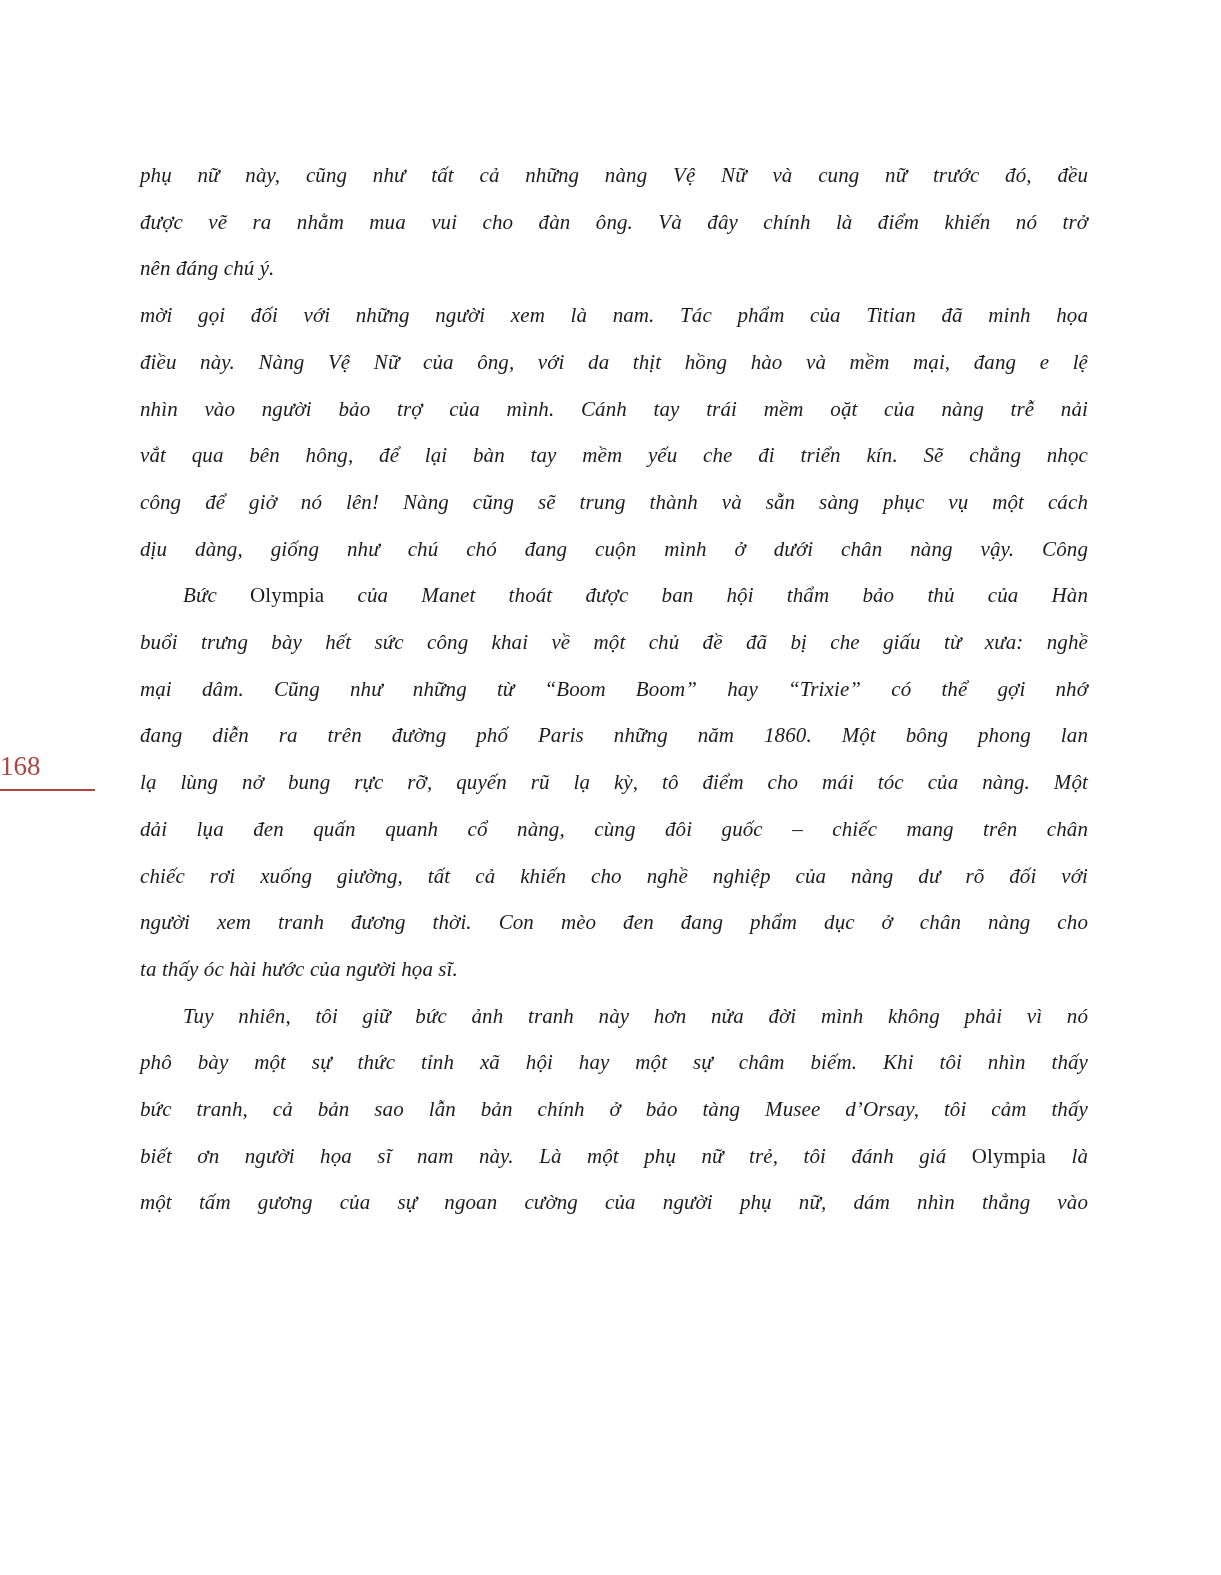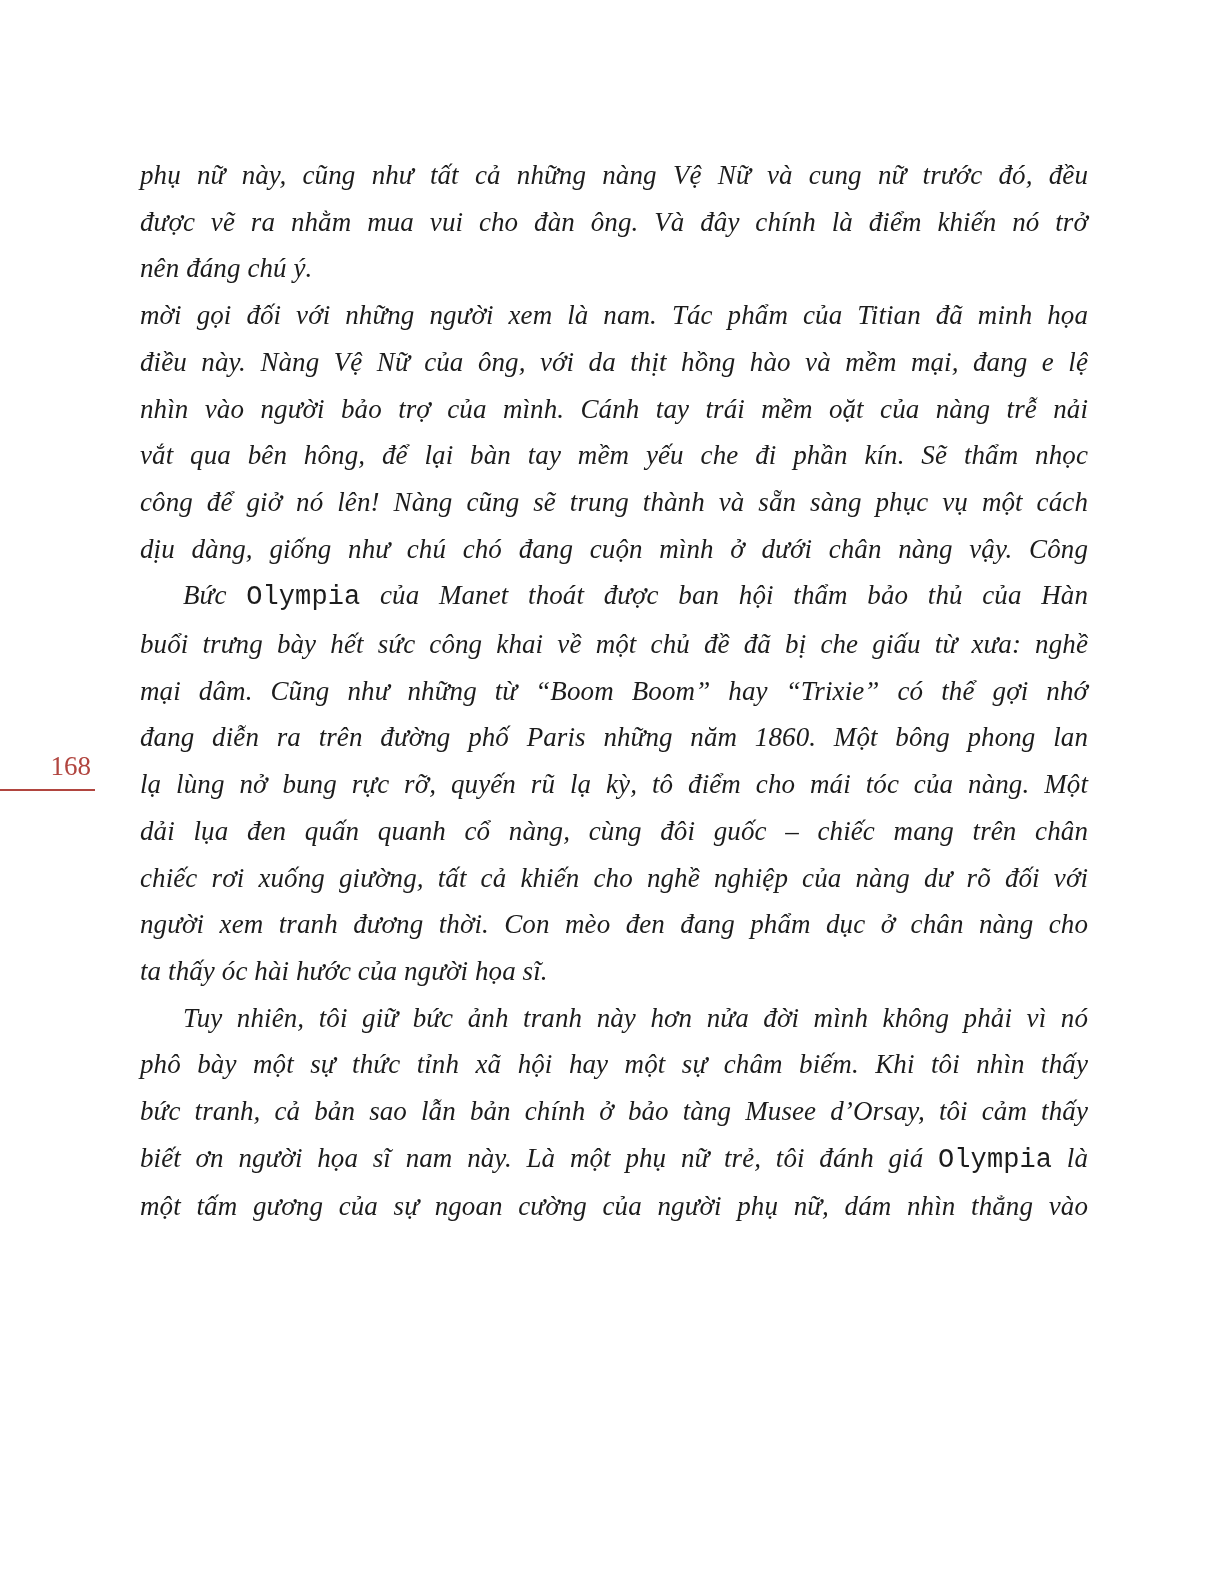--- a/index.html
+++ b/index.html
@@ -14,21 +14,21 @@
     background: #ffffff;
     overflow: hidden;
     font-family: "Liberation Serif", "DejaVu Serif", serif;
   }
   .text-block {
     position: absolute;
     left: 140px;
     top: 152px;
     width: 948px;
     font-style: italic;
-    font-size: 27px;
+    font-size: 21px;
     line-height: 46.7px;
     color: #1c1c1c;
     letter-spacing: 0.1px;
   }
   .paragraph {
     margin: 0;
     padding: 0;
   }
   .line {
     text-align: justify;
@@ -38,30 +38,29 @@
   }
   .line.ragged {
     text-align-last: left;
     -moz-text-align-last: left;
   }
   .line.indent {
     text-indent: 43px;
   }
   .roman {
     font-style: normal;
-    font-family: Liberation Mono, monospace;
   }
   .page-number-block {
     position: absolute;
     left: 0;
     top: 750px;
     width: 95px;
   }
   .page-number {
-    text-align: right;
+    text-align: left;
     padding-right: 4px;
     font-style: normal;
     font-size: 27px;
     line-height: 32px;
     font-variant-numeric: oldstyle-nums;
   }
   .page-number-rule {
     width: 95px;
     height: 2px;
     margin-top: 7px;
@@ -80,21 +79,21 @@
   <div class="text-block" style="color: rgb(28, 28, 28);">
       <div class="paragraph">
         <div class="line">phụ nữ này, cũng như tất cả những nàng Vệ Nữ và cung nữ trước đó, đều</div>
         <div class="line">được vẽ ra nhằm mua vui cho đàn ông. Và đây chính là điểm khiến nó trở</div>
         <div class="line ragged">nên đáng chú ý.</div>
       </div>
       <div class="paragraph">
         <div class="line">mời gọi đối với những người xem là nam. Tác phẩm của Titian đã minh họa</div>
         <div class="line">điều này. Nàng Vệ Nữ của ông, với da thịt hồng hào và mềm mại, đang e lệ</div>
         <div class="line">nhìn vào người bảo trợ của mình. Cánh tay trái mềm oặt của nàng trễ nải</div>
-        <div class="line">vắt qua bên hông, để lại bàn tay mềm yếu che đi phần kín. Sẽ thẩm nhọc</div>
+        <div class="line">vắt qua bên hông, để lại bàn tay mềm yếu che đi triển kín. Sẽ chẳng nhọc</div>
         <div class="line">công để giở nó lên! Nàng cũng sẽ trung thành và sẵn sàng phục vụ một cách</div>
         <div class="line">dịu dàng, giống như chú chó đang cuộn mình ở dưới chân nàng vậy. Công</div>
       </div>
       <div class="paragraph">
         <div class="line indent">Bức <span class="roman">Olympia</span> của Manet thoát được ban hội thẩm bảo thủ của Hàn</div>
         <div class="line">buổi trưng bày hết sức công khai về một chủ đề đã bị che giấu từ xưa: nghề</div>
         <div class="line">mại dâm. Cũng như những từ “Boom Boom” hay “Trixie” có thể gợi nhớ</div>
         <div class="line">đang diễn ra trên đường phố Paris những năm 1860. Một bông phong lan</div>
         <div class="line">lạ lùng nở bung rực rỡ, quyến rũ lạ kỳ, tô điểm cho mái tóc của nàng. Một</div>
         <div class="line">dải lụa đen quấn quanh cổ nàng, cùng đôi guốc – chiếc mang trên chân</div>

